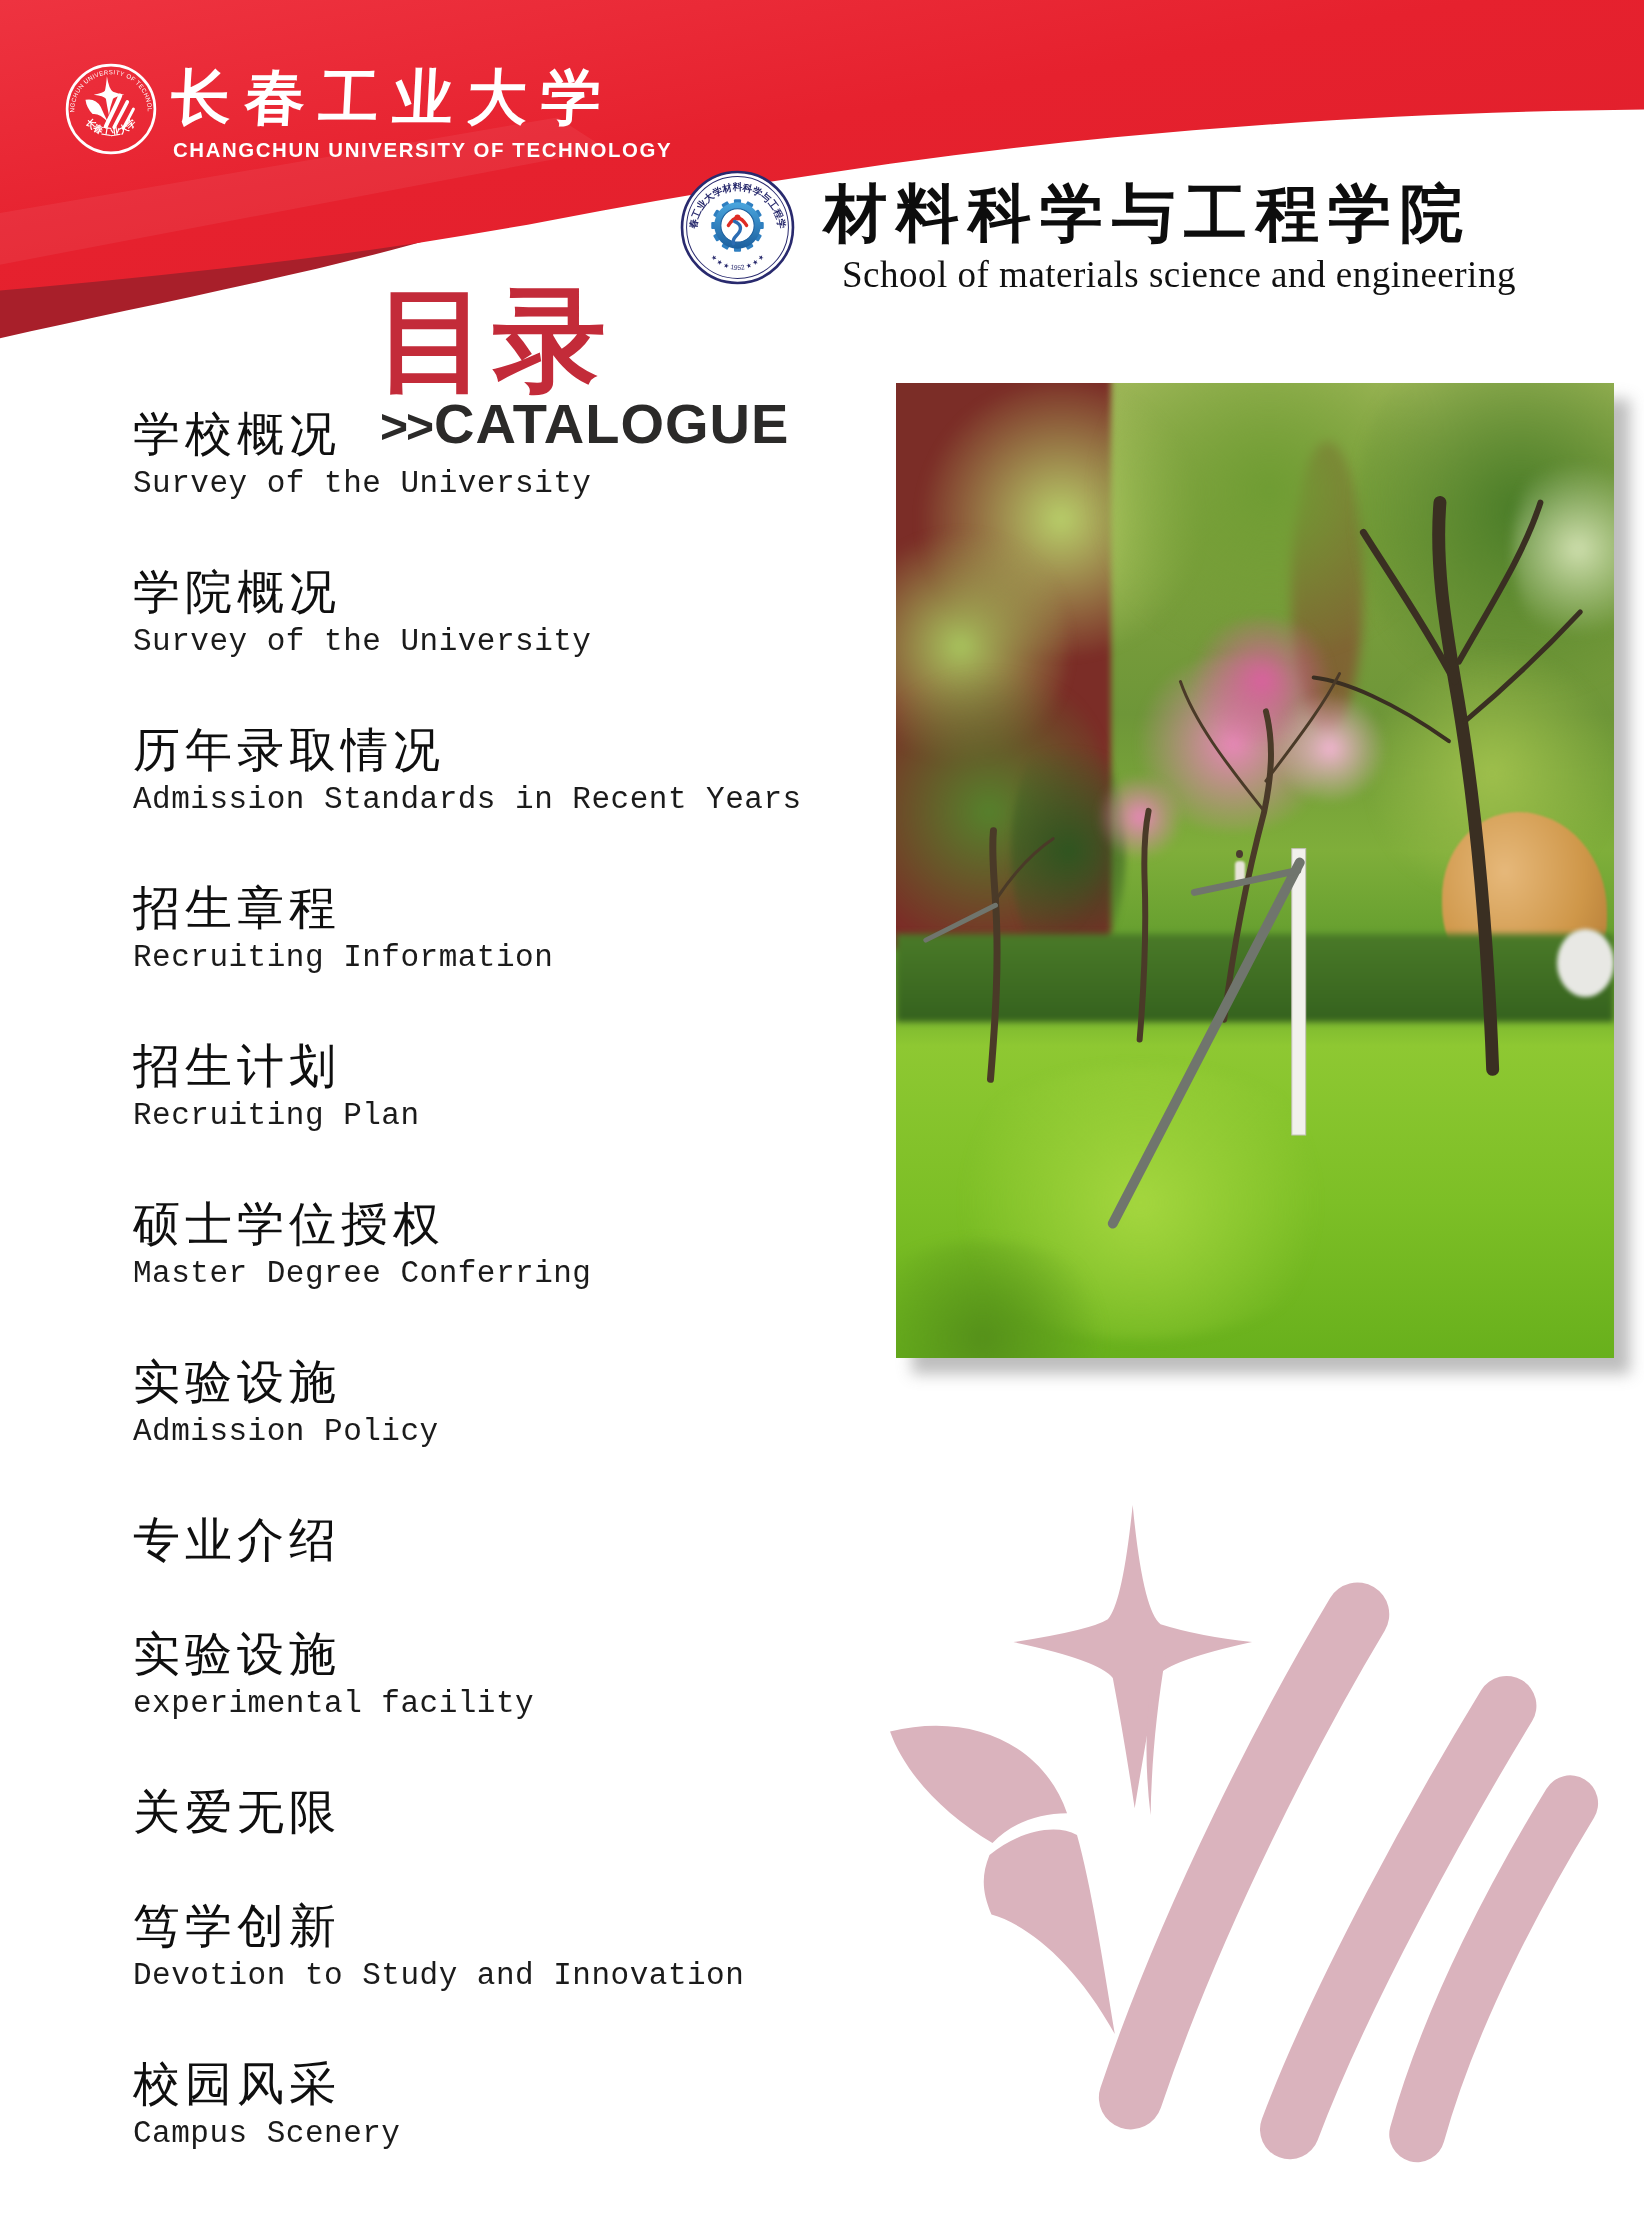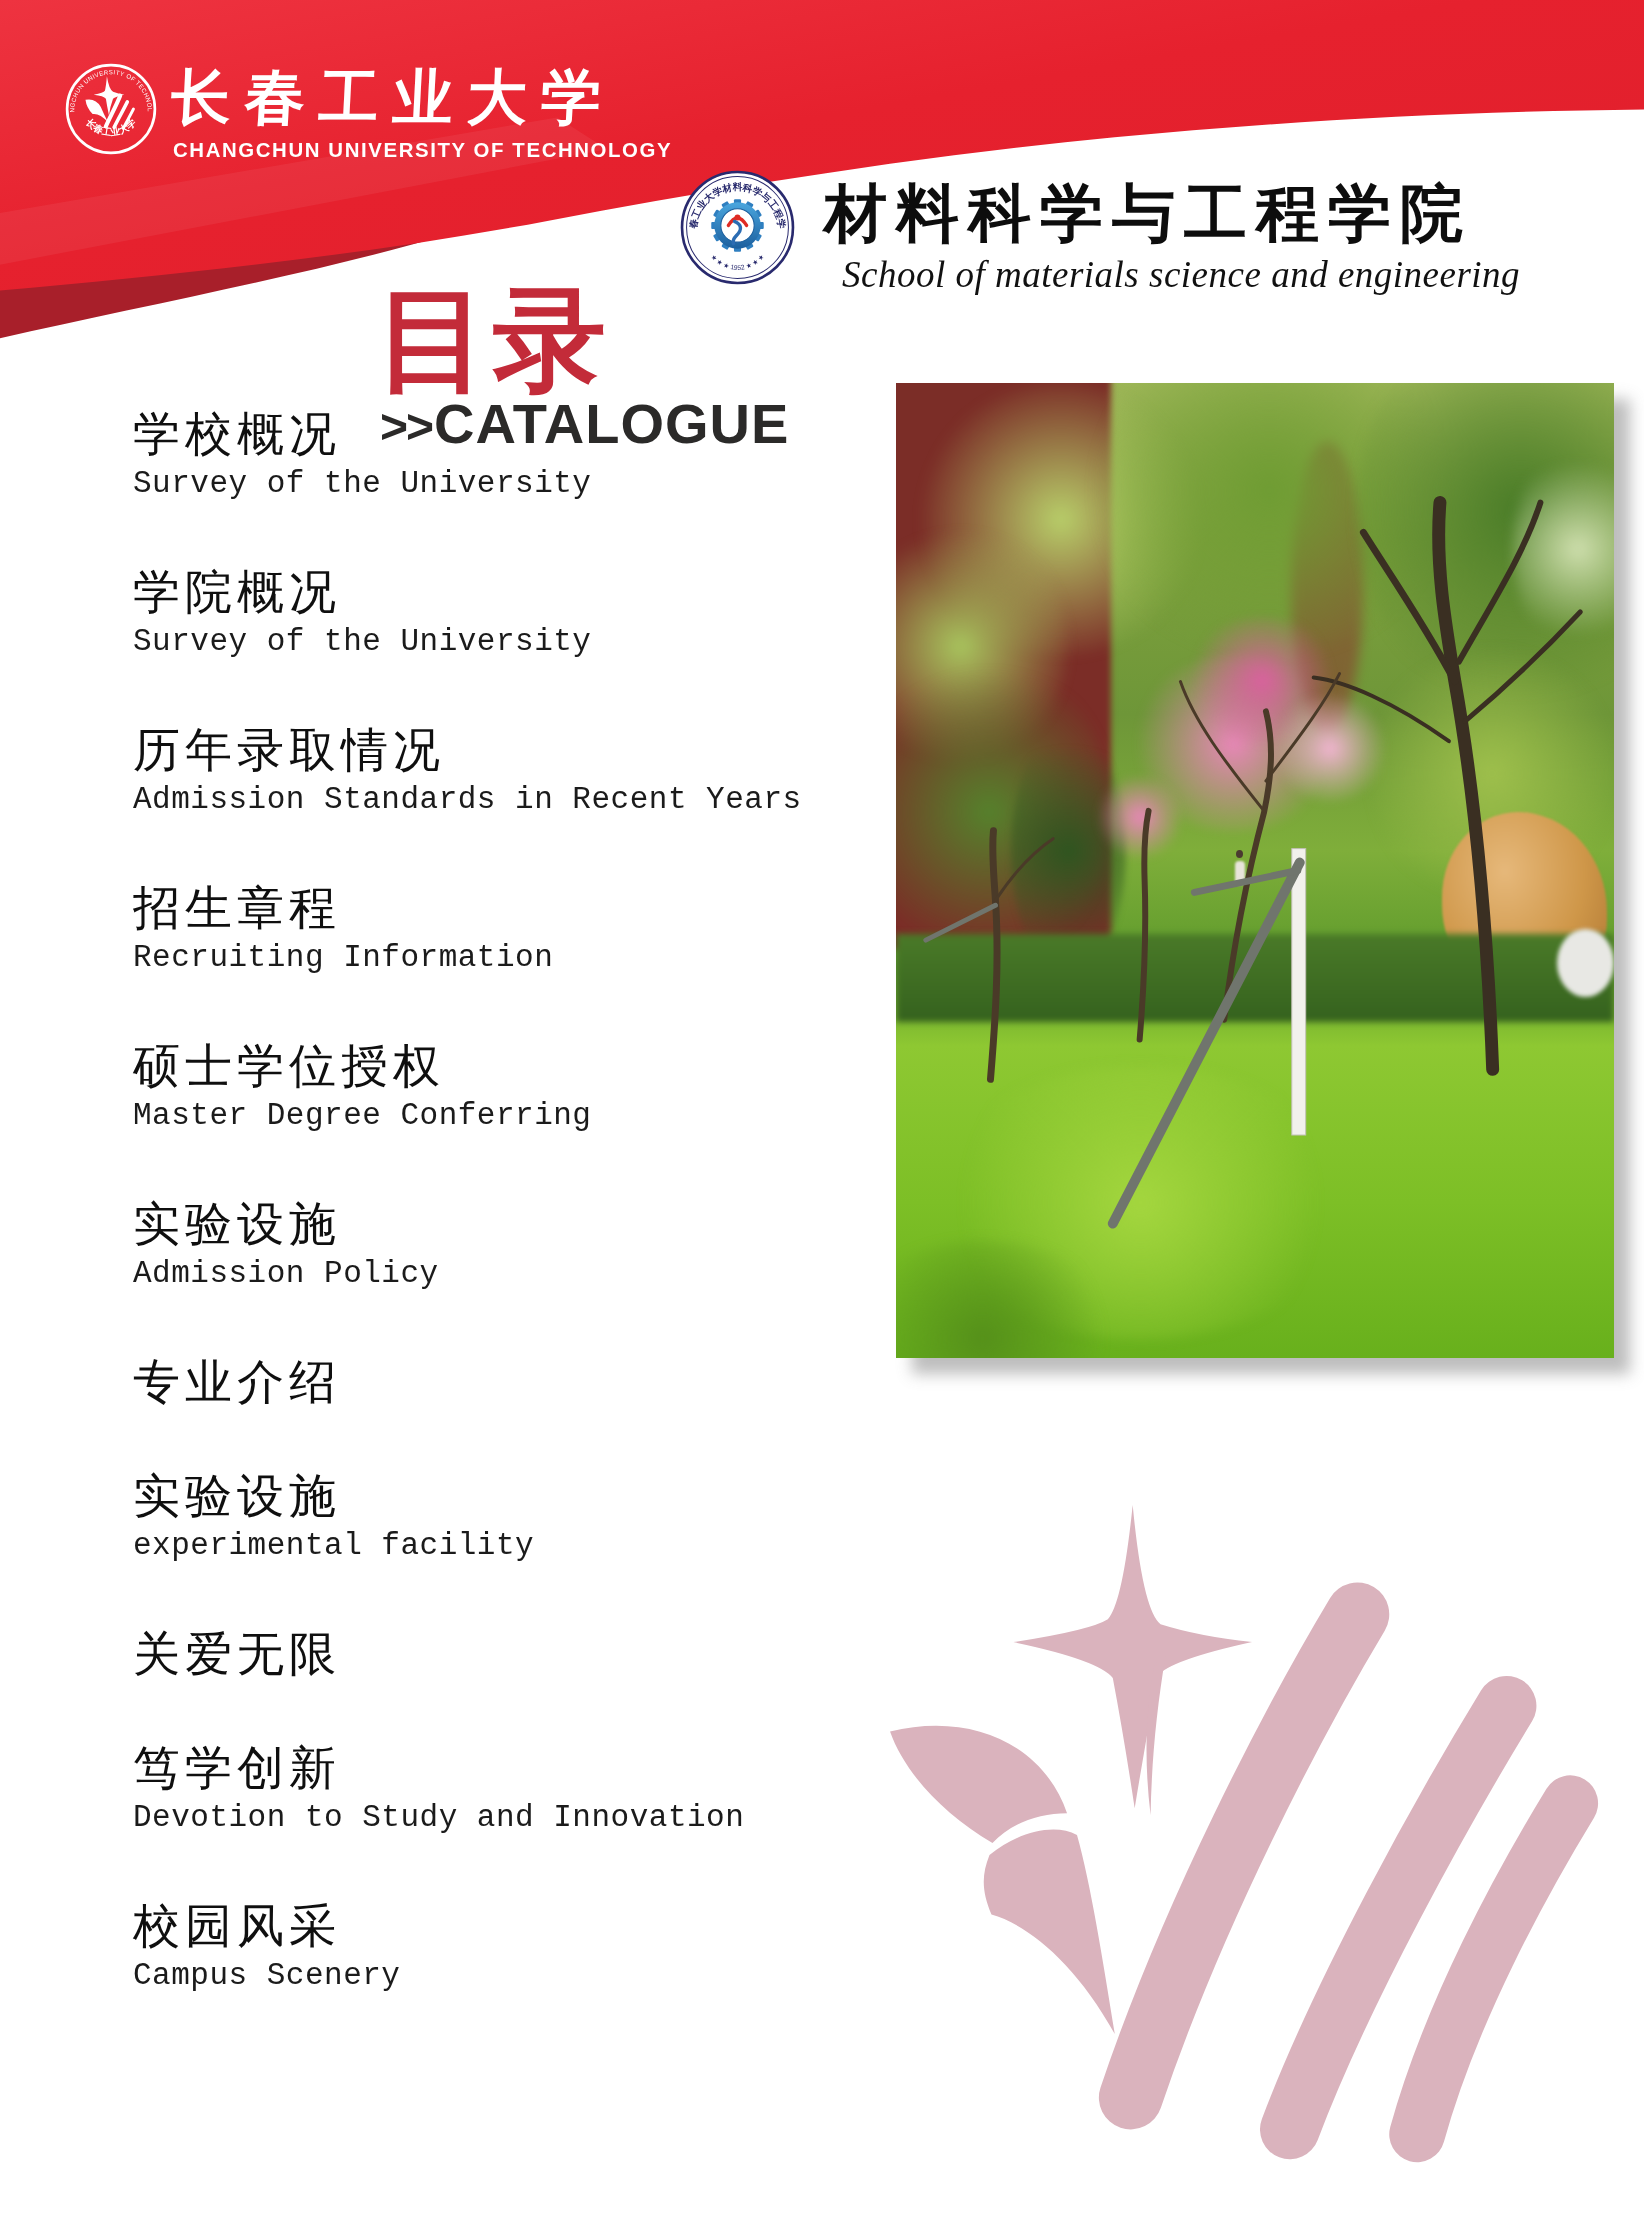--- a/index.html
+++ b/index.html
@@ -13,21 +13,21 @@
   .univ-zh{position:absolute;left:171px;top:58px;color:#ffffff;font-size:60px;font-weight:bold;
            letter-spacing:14px;font-family:"DejaVu Serif","Liberation Serif",serif;
            transform:skewX(-3deg);}
   .univ-en{position:absolute;left:173px;top:139px;color:#ffffff;font-size:20.4px;
            letter-spacing:1.6px;font-weight:600;}
 
   
   .badge{position:absolute;left:679px;top:169px;width:117px;height:117px;}
   .school-zh{position:absolute;left:824px;top:171px;color:#0d0d0d;font-size:63px;font-weight:bold;
              letter-spacing:9px;font-family:"DejaVu Serif","Liberation Serif",serif;}
-  .school-en{position:absolute;left:842px;top:253px;color:#111;font-size:37px;font-style:italic;
+  .school-en{position:absolute;left:842px;top:253px;color:#111;font-size:37px;
              font-family:"Liberation Serif","DejaVu Serif",serif;letter-spacing:0.5px;}
 
   
   .cat{position:absolute;left:376px;top:283px;display:flex;flex-direction:column;}
   .cat-zh{font-size:113px;line-height:1.0;font-weight:bold;color:#c32b39;letter-spacing:4px;
           font-family:"DejaVu Serif","Liberation Serif",serif;}
   .cat-en{font-size:56px;line-height:1.0;font-weight:800;color:#2b2a29;letter-spacing:1px;
           margin:0 0 11px 4px;font-family:"Liberation Sans",sans-serif;}
   .cat-arrows{font-weight:800;color:#2b2a29;font-size:48px;letter-spacing:-2px;margin-right:2px;}
 
@@ -165,20 +165,24 @@
     </div>
     <div class="toc-item">
       <div class="toc-zh" lang="zh">历年录取情况</div>
       <div class="toc-en">Admission Standards in Recent Years</div>
     </div>
     <div class="toc-item">
       <div class="toc-zh" lang="zh">招生章程</div>
       <div class="toc-en">Recruiting Information</div>
     </div>
     <div class="toc-item">
+      <div class="toc-zh" lang="zh">招生计划</div>
+      <div class="toc-en">Recruiting Plan</div>
+    </div>
+    <div class="toc-item">
       <div class="toc-zh" lang="zh">硕士学位授权</div>
       <div class="toc-en">Master Degree Conferring</div>
     </div>
     <div class="toc-item">
       <div class="toc-zh" lang="zh">实验设施</div>
       <div class="toc-en">Admission Policy</div>
     </div>
     <div class="toc-item">
       <div class="toc-zh" lang="zh">专业介绍</div>
     </div>

